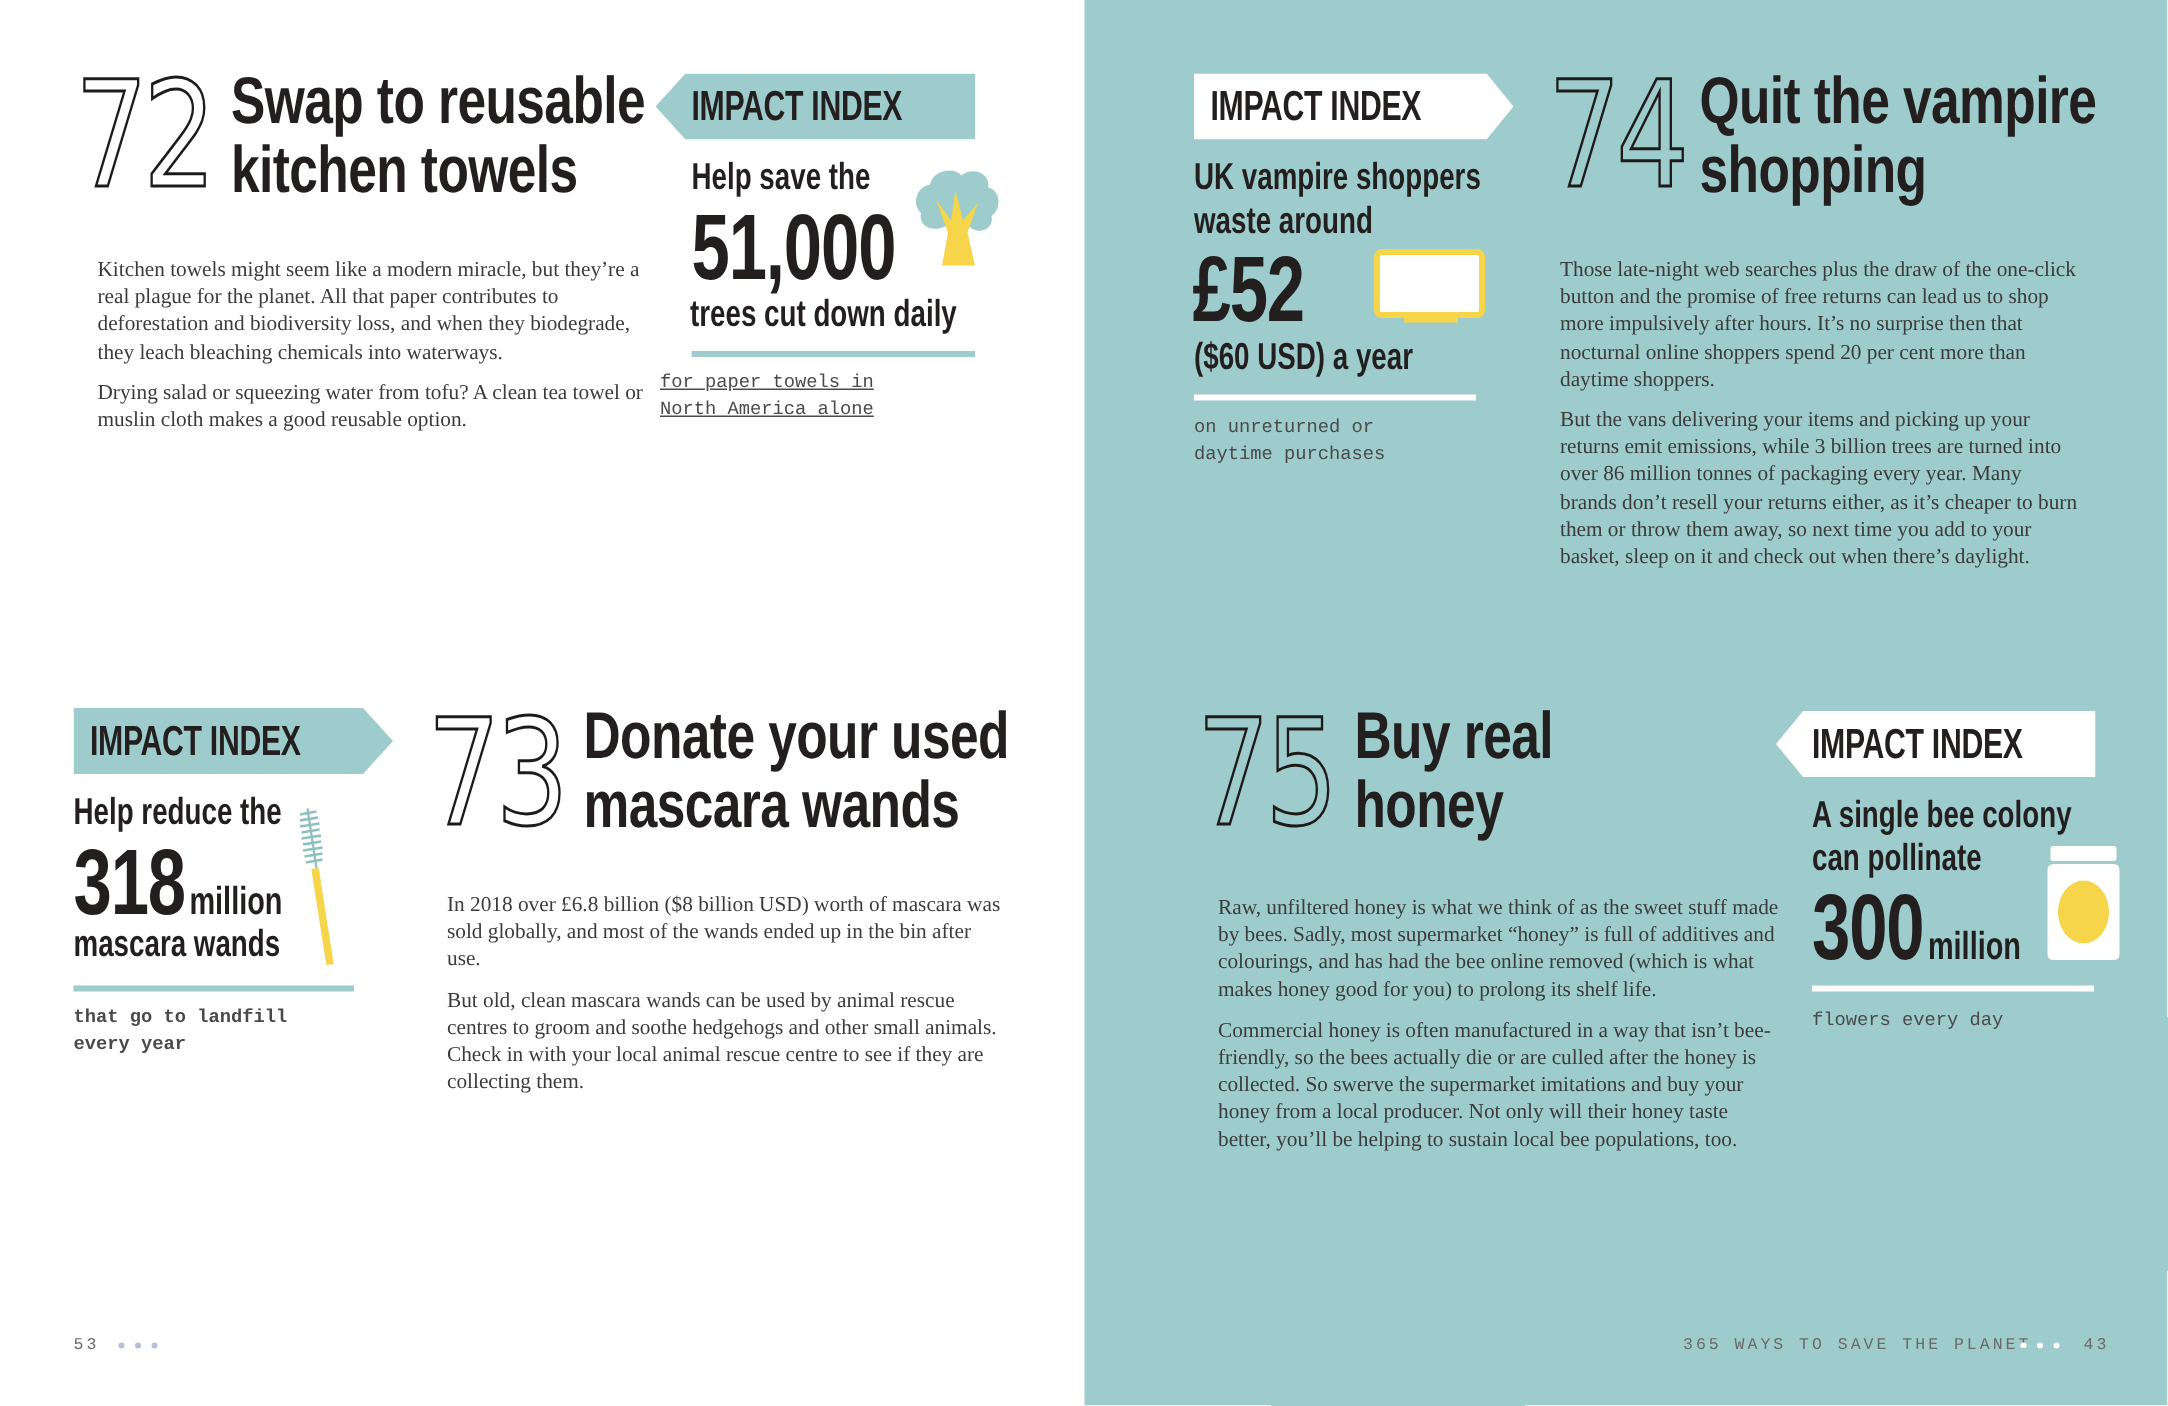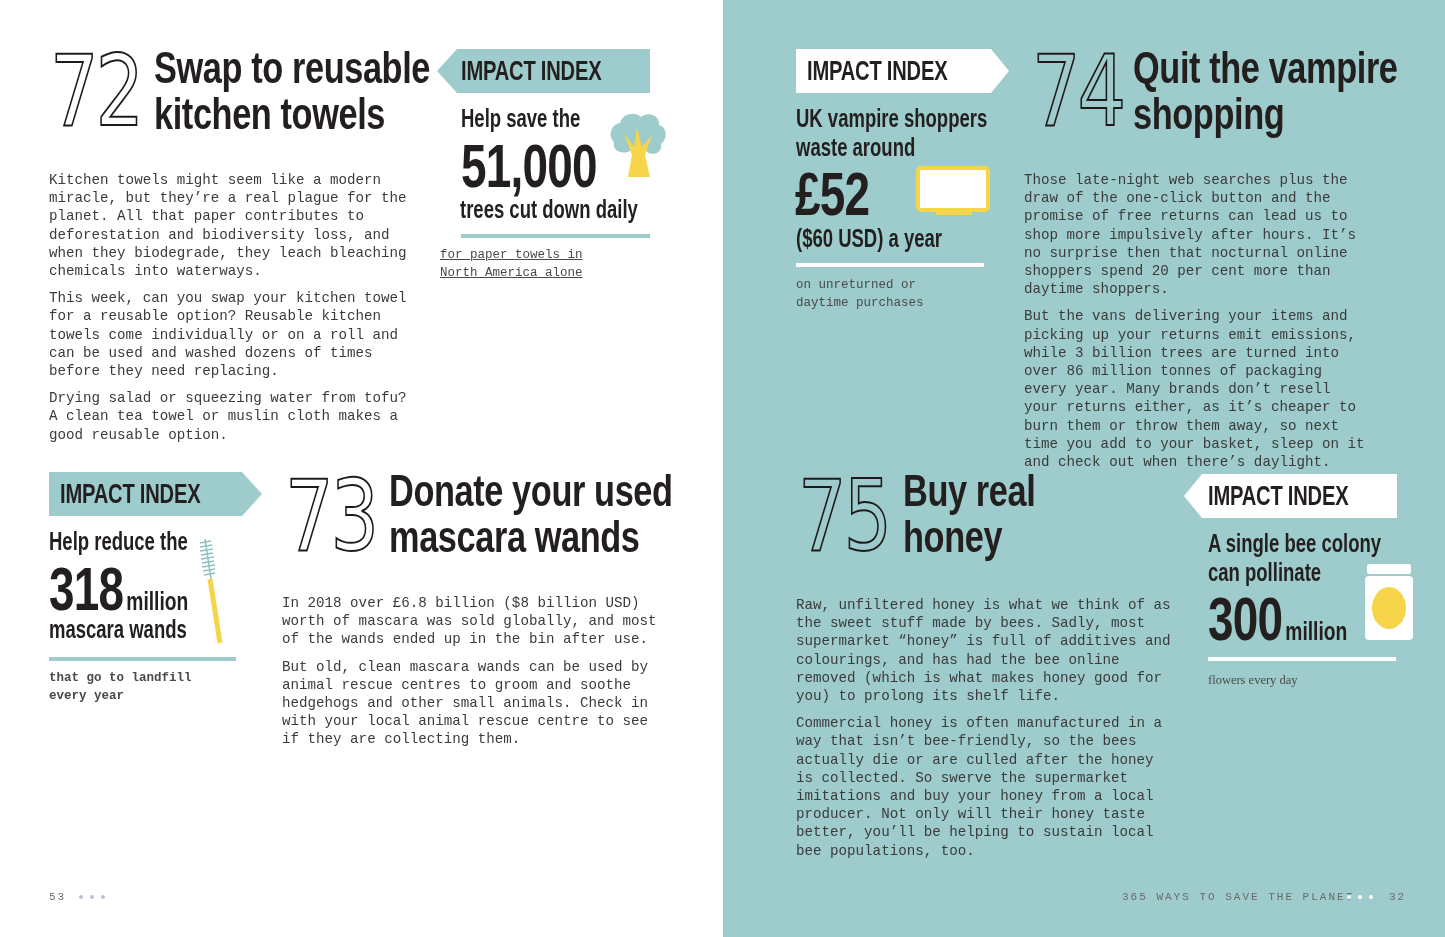--- a/index.html
+++ b/index.html
@@ -32,24 +32,25 @@
     line-height: 46px;
     color: #231f1f;
     transform: scaleX(0.78);
     transform-origin: left top;
     letter-spacing: -0.5px;
     white-space: nowrap;
   }
 
   .body-text {
     position: absolute;
-    font-family: Liberation Mono, monospace;
+    font-family: Liberation Serif, serif;
     font-size: 14.2px;
     line-height: 18.2px;
     color: #3b3b3b;
+    margin-left: 16px;
   }
   .body-text p { margin-bottom: 9px; }
 
   
   .banner {
     position: absolute;
     height: 44px;
   }
   .banner svg { position: absolute; left: 0; top: 0; }
   .banner-label {
@@ -121,21 +122,20 @@
 
 <div class="page-left">
 
   <div class="tip-num" style="left:50px; top:42px;">72</div>
   <div class="tip-title" style="left:154px; top:45px;">
     <div>Swap to reusable</div>
     <div>kitchen towels</div>
   </div>
   <div class="body-text" style="left:49px; top:171px; width:370px;">
     <p>Kitchen towels might seem like a modern miracle, but they’re a real plague for the planet. All that paper contributes to deforestation and biodiversity loss, and when they biodegrade, they leach bleaching chemicals into waterways.</p>
-    <p>This week, can you swap your kitchen towel for a reusable option? Reusable kitchen towels come individually or on a roll and can be used and washed dozens of times before they need replacing.</p>
     <p>Drying salad or squeezing water from tofu? A clean tea towel or muslin cloth makes a good reusable option.</p>
   </div>
 
   <div class="banner" style="left:437px; top:49px; width:213px;">
     <svg width="213" height="44">
         <polygon points="0,22 20,0 213,0 213,44 20,44" fill="#9ecbcb"></polygon>
       </svg>
     <div class="banner-label" style="left:24px;">IMPACT INDEX</div>
   </div>
   <div class="impact-lead" style="left:461px; top:104px;">Help save the</div>
@@ -261,24 +261,24 @@
   </div>
   <div class="impact-big" style="left:485px; top:588px;"><span>300</span><span class="unit">million</span></div>
   <div class="abs" style="left:640px; top:564px;">
     <svg width="52" height="76" viewBox="0 0 52 76">
       <rect x="4" y="0" width="44" height="10" rx="2" fill="#ffffff"></rect>
       <path d="M2 16 Q2 12 6 12 L46 12 Q50 12 50 16 L50 72 Q50 76 46 76 L6 76 Q2 76 2 72 Z" fill="#ffffff"></path>
       <ellipse cx="26" cy="44" rx="17" ry="21" fill="#f6d54b"></ellipse>
     </svg>
   </div>
   <div class="impact-rule" style="left:485px; top:657px; width:188px; background:#ffffff;"></div>
-  <div class="impact-note" style="left:485px; top:672px;font-family:Liberation Serif, serif;">
+  <div class="impact-note" style="left:485px; top:672px;">
     <div>flowers every day</div>
   </div>
 
   <div class="folio" style="left:399px;">365 WAYS TO SAVE THE PLANET</div>
   <div class="dots" style="left:624px;">
     <span style="background:#ffffff;"></span>
     <span style="background:#ffffff;"></span>
     <span style="background:#ffffff;"></span>
   </div>
-  <div class="folio" style="left:666px;">32</div>
+  <div class="folio" style="left:666px;">43</div>
 </div>
 
 </body></html>

